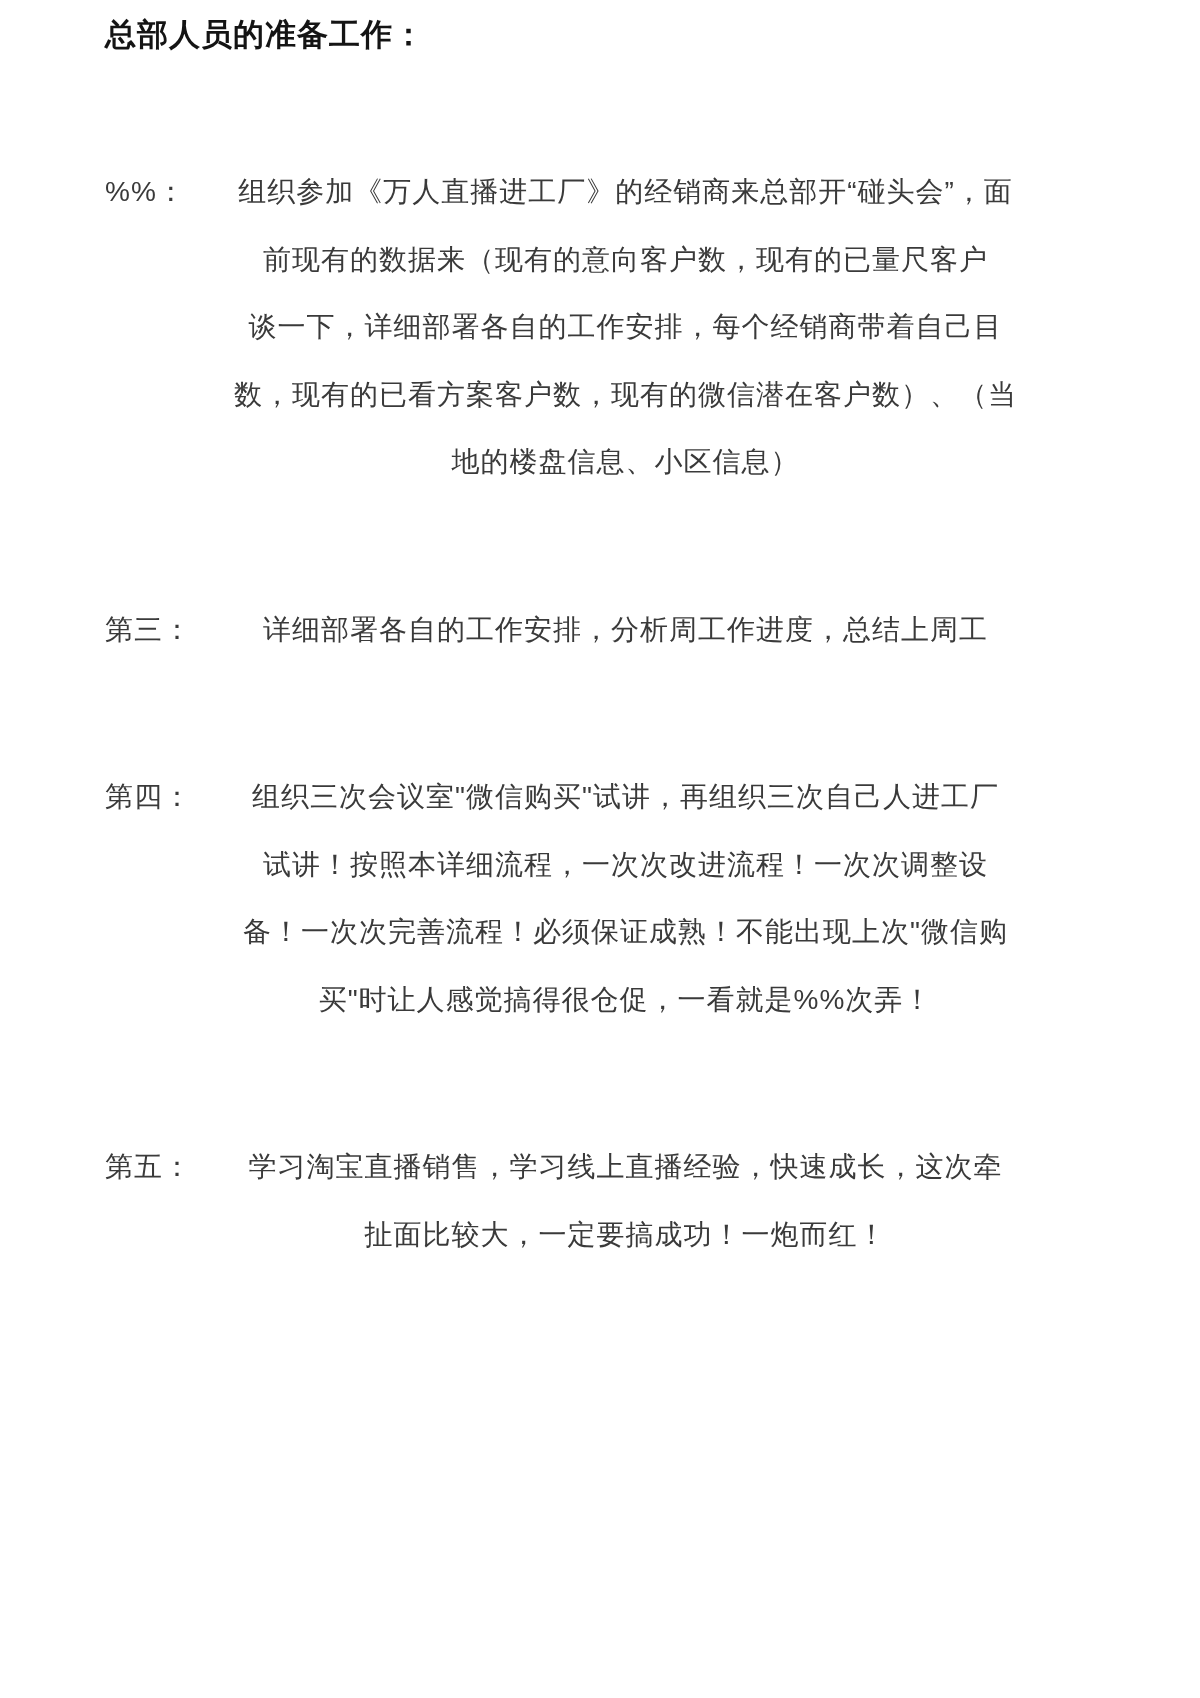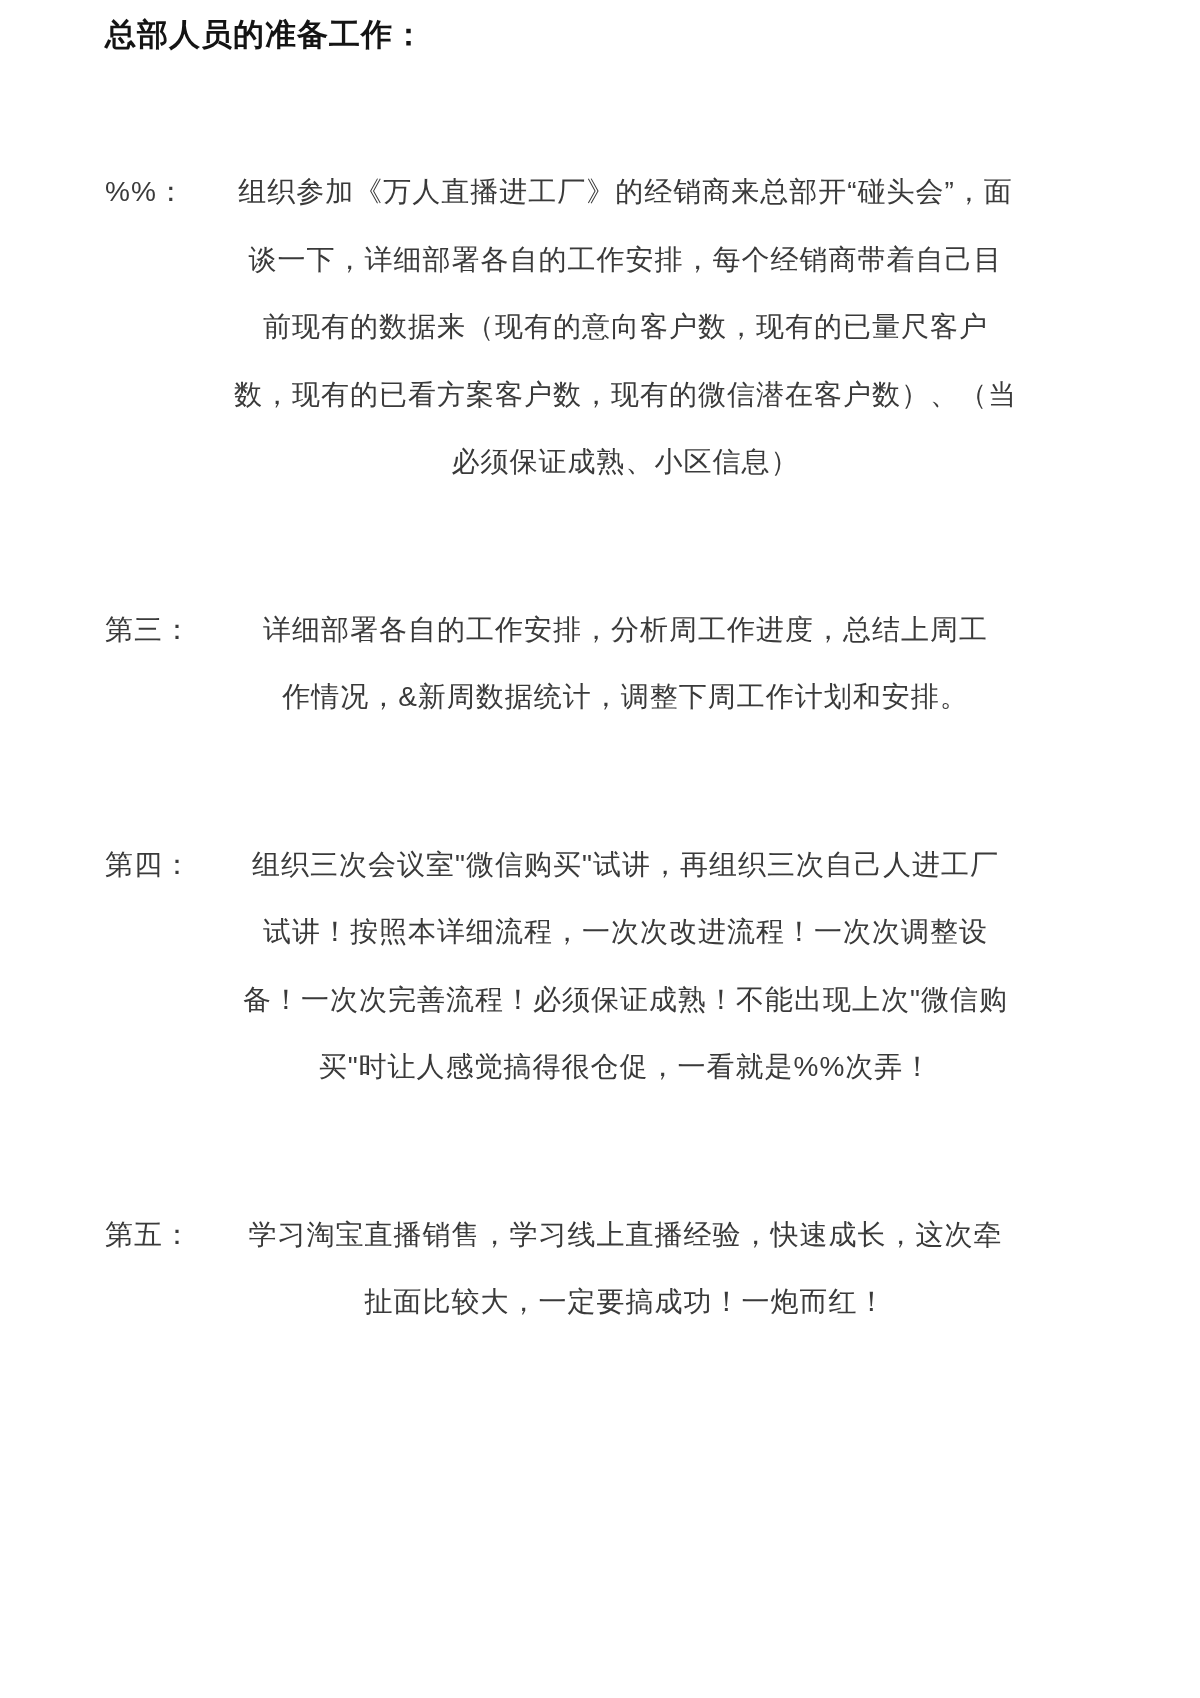--- a/index.html
+++ b/index.html
@@ -49,31 +49,30 @@
 </head>
 <body>
 
 <div class="doc">
 
   <h1 class="title">总部人员的准备工作：</h1>
 
   <section class="para">
     <span class="para-label">%%：</span>
     <div class="line">组织参加《万人直播进工厂》的经销商来总部开“碰头会”，面</div>
+    <div class="line">前现有的数据来（现有的意向客户数，现有的已量尺客户</div>
     <div class="line">谈一下，详细部署各自的工作安排，每个经销商带着自己目</div>
-    <div class="line">前现有的数据来（现有的意向客户数，现有的已量尺客户</div>
     <div class="line">数，现有的已看方案客户数，现有的微信潜在客户数）、（当</div>
-    <div class="line">必须保证成熟、小区信息）</div>
+    <div class="line">地的楼盘信息、小区信息）</div>
   </section>
 
 
   <section class="para">
     <span class="para-label">第三：</span>
     <div class="line">详细部署各自的工作安排，分析周工作进度，总结上周工</div>
-    <div class="line">作情况，&amp;新周数据统计，调整下周工作计划和安排。</div>
   </section>
 
   <section class="para">
     <span class="para-label">第四：</span>
     <div class="line">组织三次会议室"微信购买"试讲，再组织三次自己人进工厂</div>
     <div class="line">试讲！按照本详细流程，一次次改进流程！一次次调整设</div>
     <div class="line">备！一次次完善流程！必须保证成熟！不能出现上次"微信购</div>
     <div class="line">买"时让人感觉搞得很仓促，一看就是%%次弄！</div>
   </section>
 

